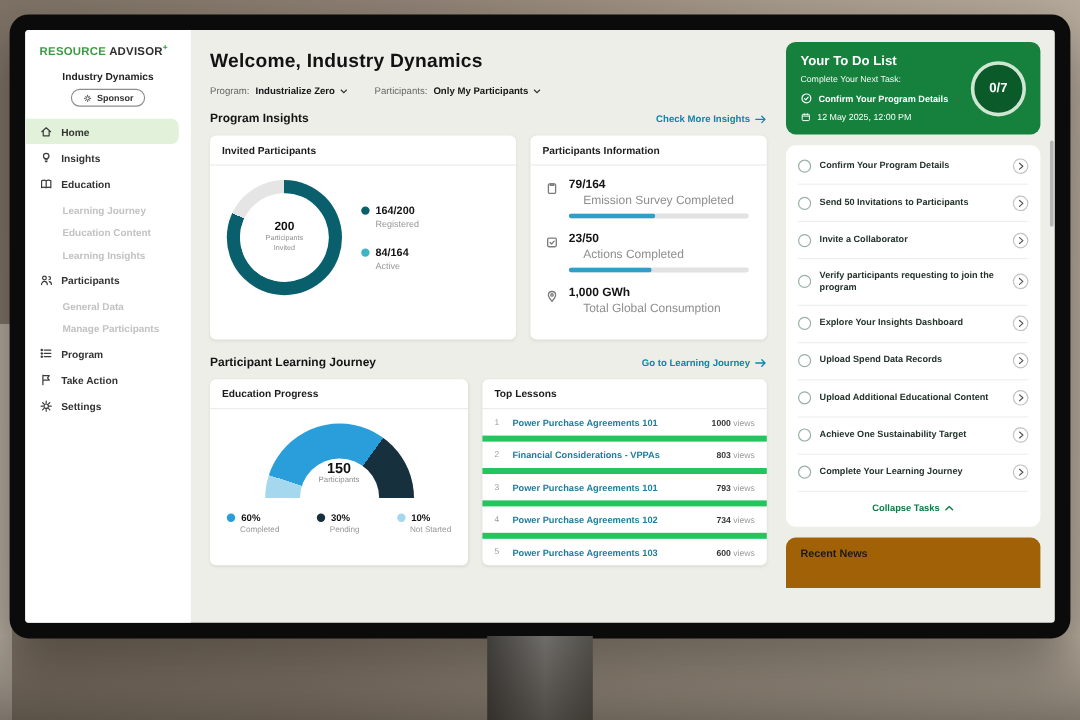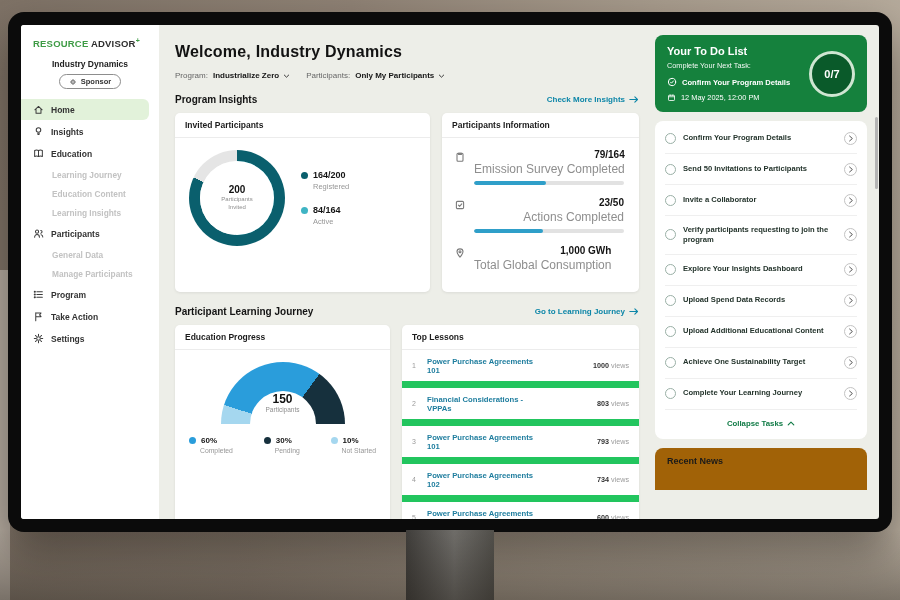--- a/index.html
+++ b/index.html
@@ -32,21 +32,21 @@
   nav{margin-top:10px;}
   .nav-item{display:flex;align-items:center;gap:7px;padding:5px 8px 5px 12px;margin:1px 10px 1px 0;
     font-size:8.5px;font-weight:bold;color:#333;border-radius:0 6px 6px 0;cursor:pointer;}
   .nav-item.active{background:#e2f2da;}
   .nav-item svg{width:11px;height:11px;stroke:#3c3c3c;fill:none;stroke-width:1.1;stroke-linecap:round;stroke-linejoin:round;flex-shrink:0;}
   .nav-sub{padding:4.5px 8px 4.5px 31px;font-size:8.3px;font-weight:bold;color:#c2c2c2;cursor:pointer;}
 
   
   main{flex:1;padding:10px 12px 0 16px;box-sizing:border-box;min-width:0;}
   h1{font-size:16px;margin:8px 0 0;color:#121212;letter-spacing:.2px;}
-  .filters{display:flex;gap:16px;margin-top:10px;align-items:center;}
+  .filters{display:flex;gap:22px;margin-top:10px;align-items:center;}
   .filter{display:flex;align-items:center;gap:5px;font-size:8px;color:#666;}
   .fvalue{display:flex;align-items:center;gap:4px;font-weight:bold;color:#161616;cursor:pointer;}
   .fvalue svg{width:7px;height:6px;stroke:#333;fill:none;stroke-width:1.4;}
   .section-row{display:flex;justify-content:space-between;align-items:center;margin-top:14px;}
   .section-title{font-size:10px;font-weight:bold;color:#141414;}
   .link{display:flex;align-items:center;gap:4px;font-size:8px;font-weight:bold;color:#0d86a8;cursor:pointer;}
   .link svg{width:10px;height:9px;stroke:#0d86a8;fill:none;stroke-width:1.3;stroke-linecap:round;stroke-linejoin:round;}
 
   .cards-row{display:flex;gap:12px;margin-top:8px;}
   .card{background:#fff;border-radius:5px;box-shadow:0 1px 3px rgba(0,0,0,.08);}
@@ -60,45 +60,45 @@
     align-items:center;justify-content:center;text-align:center;}
   .donut-val{font-size:10px;font-weight:bold;color:#111;}
   .donut-lab{font-size:6px;color:#8e8e8e;line-height:1.3;margin-top:1px;width:40px;}
   .legend-col{display:flex;flex-direction:column;gap:14px;}
   .leg-top{display:flex;align-items:center;gap:5px;font-size:9px;font-weight:bold;color:#141414;}
   .leg-dot{width:7px;height:7px;border-radius:50%;flex-shrink:0;}
   .leg-sub{font-size:7.5px;color:#979797;margin:2px 0 0 12px;}
 
   .card.info{flex:1;}
   .info-body{padding:6px 12px 8px;}
-  .stat{display:flex;gap:8px;padding:5px 0 7px;text-align:right;}
+  .stat{display:flex;gap:8px;padding:5px 0 7px;}
   .stat svg{width:12px;height:12px;stroke:#7c7c7c;fill:none;stroke-width:1.1;stroke-linecap:round;stroke-linejoin:round;margin-top:2px;flex-shrink:0;}
   .stat-val{font-size:10px;font-weight:bold;color:#141414;}
-  .stat-lab{font-size:12px;color:#8e8e8e;margin:2px 0 5px;}
+  .stat-lab{font-size:10px;color:#8e8e8e;margin:2px 12px 5px;}
   .bar{width:150px;height:4px;border-radius:2px;background:#e2e2e2;overflow:hidden;}
   .bar-fill{height:100%;border-radius:2px;}
 
   .card.education{width:215px;}
   .gauge-wrap{width:124px;height:62px;margin:12px auto 2px;position:relative;}
   .gauge{position:absolute;inset:0;border-radius:124px 124px 0 0;}
   .gauge-hole{position:absolute;left:50%;transform:translateX(-50%);bottom:0;width:66px;height:33px;
     border-radius:66px 66px 0 0;background:#fff;}
   .gauge-text{position:absolute;left:0;right:0;bottom:11px;text-align:center;}
   .gauge-val{font-size:12px;font-weight:bold;color:#111;line-height:1;}
   .gauge-lab{font-size:6.5px;color:#8e8e8e;margin-top:1px;}
   .gauge-legend{display:flex;justify-content:space-between;padding:10px 14px 12px;}
   .gleg .leg-top{font-size:8px;}
   .gleg .leg-sub{font-size:6.8px;margin-left:11px;}
 
   .card.lessons{flex:1;}
-  .lesson-row{display:flex;align-items:center;gap:7px;padding:6.5px 10px;border-bottom:7px solid #22c55e;}
+  .lesson-row{display:flex;align-items:center;gap:7px;padding:6.5px 10px;border-bottom:5px solid #22c55e;}
   .lesson-row:last-child{border-bottom:none;}
   .l-rank{font-size:7px;color:#9a9a9a;width:8px;flex-shrink:0;}
   .l-name{flex:1;font-size:7.7px;font-weight:bold;color:#1e7d9e;cursor:pointer;}
-  .l-views{font-size:7.7px;font-weight:bold;color:#333;white-space:nowrap;margin-left:41px;}
+  .l-views{font-size:7.7px;font-weight:bold;color:#333;white-space:nowrap;}
   .l-views span{color:#9a9a9a;font-weight:normal;font-size:7.2px;margin-left:2px;}
 
   
   .rightpanel{width:228px;min-width:228px;padding:10px 12px 0 4px;box-sizing:border-box;display:flex;
     flex-direction:column;gap:9px;position:relative;}
   .todo-card{background:#15813d;border-radius:8px;padding:10px 12px;color:#fff;position:relative;}
   .todo-title{font-size:11px;font-weight:bold;}
   .todo-sub{font-size:7.3px;margin-top:4px;opacity:.95;}
   .todo-next{display:flex;align-items:center;gap:5px;margin-top:7px;font-size:7.6px;font-weight:bold;max-width:140px;}
   .todo-next svg{width:10px;height:10px;stroke:#fff;fill:none;stroke-width:1.2;stroke-linecap:round;stroke-linejoin:round;flex-shrink:0;}

